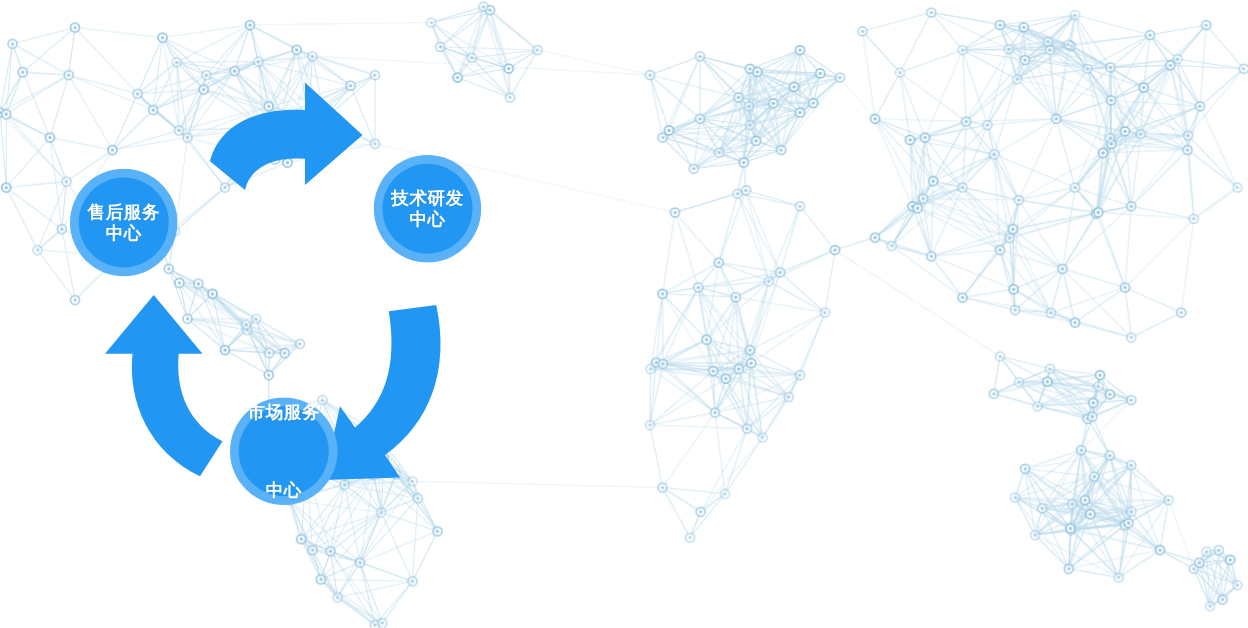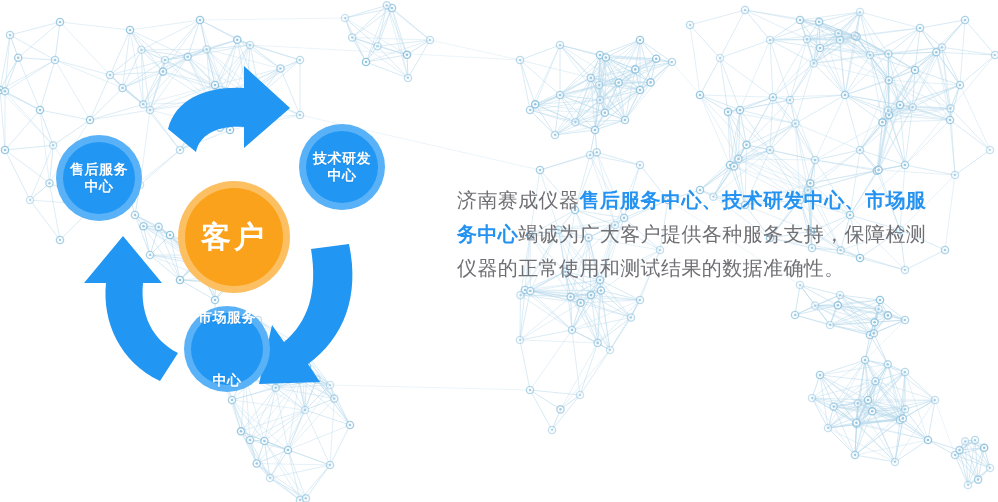--- a/index.html
+++ b/index.html
@@ -64,21 +64,21 @@
   .node-center {
     width: 112px;
     height: 112px;
     background: #faa21b;
     border: 7px solid rgba(252, 205, 130, 0.70);
     font-size: 30px;
     letter-spacing: 3px;
   }
   #node-aftersales { left: 56px; top: 135px; }
   #node-rnd       { left: 299px; top: 124px; }
-  #node-market    { left: 184px; top: 306px; gap: 46px; }
+  #node-market    { left: 184px; top: 318px; gap: 46px; }
   #node-customer  { left: 178px; top: 181px; }
 
   .node-line { display: block; white-space: nowrap; }
 
   
   #copy-block {
     position: absolute;
     left: 457px;
     top: 163px;
     width: 470px;
@@ -1825,20 +1825,16 @@
     <div class="node node-satellite" id="node-rnd">
       <span class="node-line">技术研发</span>
       <span class="node-line">中心</span>
     </div>
 
     <div class="node node-satellite" id="node-market">
       <span class="node-line">市场服务</span>
       <span class="node-line">中心</span>
     </div>
 
-    <div class="node node-center" id="node-customer">
-      <span class="node-line">客户</span>
-    </div>
   </div>
 
-  <p id="copy-block"><span>济南赛成仪器</span><span class="hl">售后服务中心、技术研发中心、市场服务中心</span><span>竭诚为广大客户提供各种服务支持，保障检测仪器的正常使用和测试结果的数据准确性。</span></p>
 
 </div>
 
 </body></html>

